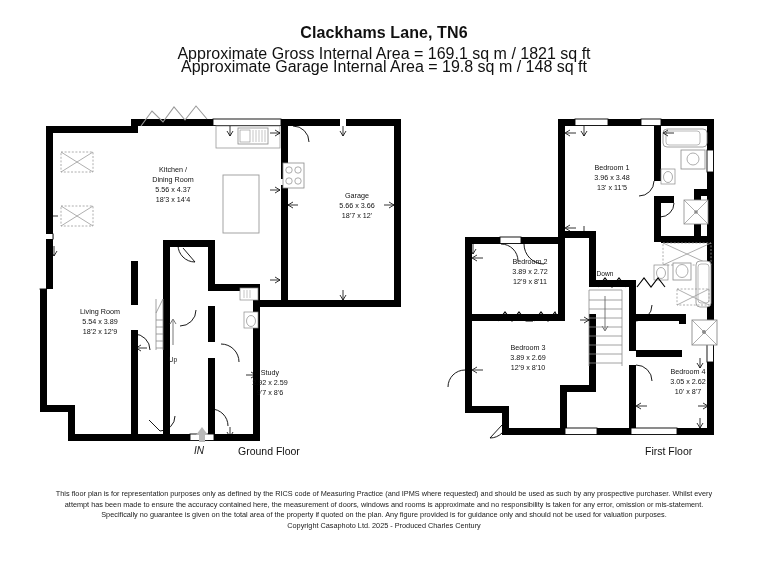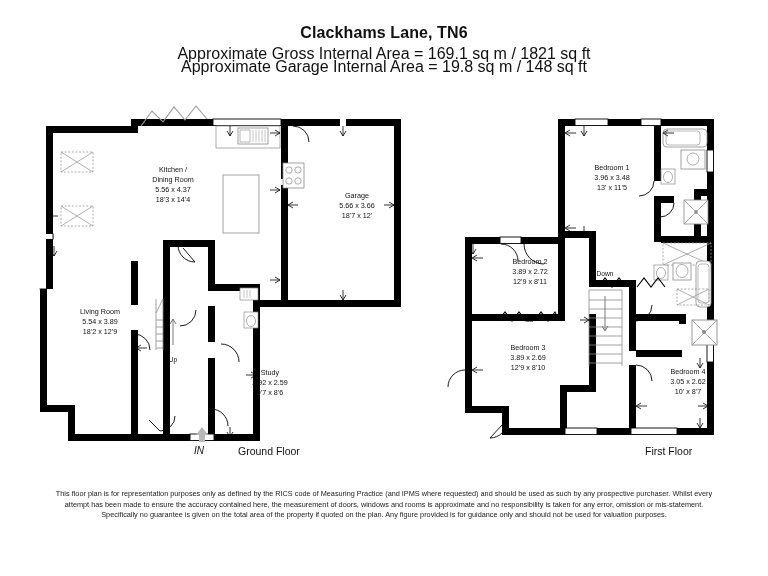--- a/index.html
+++ b/index.html
@@ -494,15 +494,16 @@
       </g>
     </g>
   </svg>
 
   <div id="entrance-label" class="floor-caption-sm">IN</div>
   <div id="ground-floor-caption" class="floor-caption">Ground Floor</div>
   <div id="first-floor-caption" class="floor-caption">First Floor</div>
 
   <div id="footer">
     <div id="disclaimer-text">This floor plan is for representation purposes only as defined by the RICS code of Measuring Practice (and IPMS where requested) and should be used as such by any prospective purchaser. Whilst every attempt has been made to ensure the accuracy contained here, the measurement of doors, windows and rooms is approximate and no responsibility is taken for any error, omission or mis-statement. Specifically no guarantee is given on the total area of the property if quoted on the plan. Any figure provided is for guidance only and should not be used for valuation purposes.</div>
+    <div id="copyright-line">Copyright Casaphoto Ltd. 2025 - Produced Charles Century</div>
   </div>
 
 </div>
 
 </body></html>

